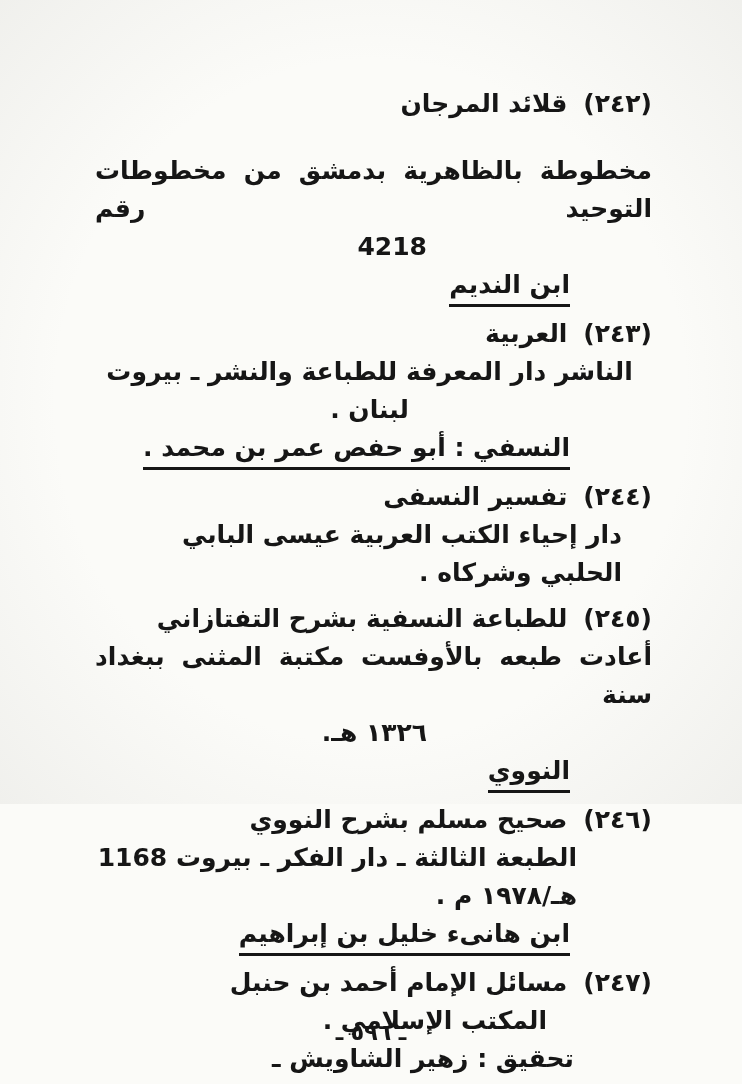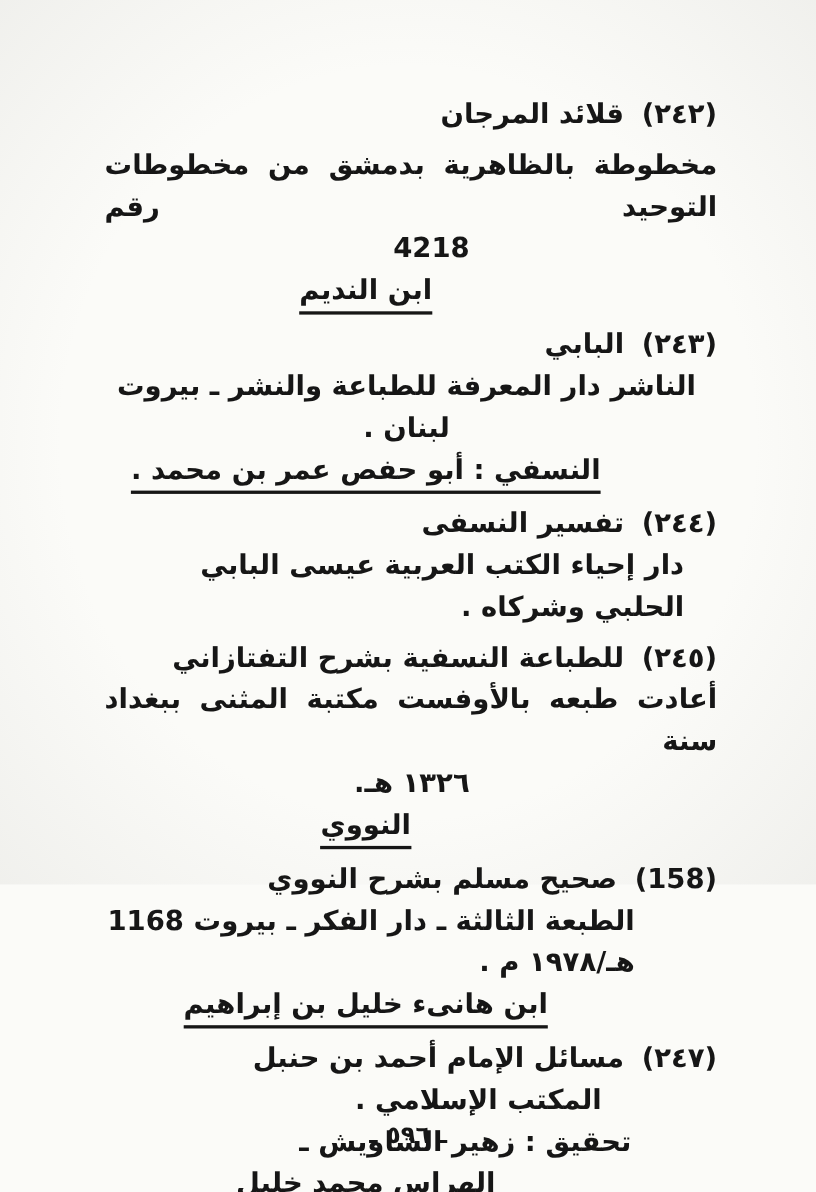--- a/index.html
+++ b/index.html
@@ -47,21 +47,21 @@
   }
   .deep{margin-right:225px;}
   .mr8{margin-right:8px;text-align:center;}
   .mr30{margin-right:30px;}
   .mr75{margin-right:75px;}
   .mr78{margin-right:78px;}
   .mr105{margin-right:105px;}
   .author-row{
     line-height:38px;
     min-height:38px;
-    text-align:center;
+    text-align:right;
     margin:0 82px 2px 0;
   }
   .author{
     display:inline-block;
     border-bottom:3px solid var(--ink);
     padding-bottom:4px;
     line-height:31px;
   }
   .footer{
     position:absolute;
@@ -75,29 +75,29 @@
   }
 </style>
 </head>
 <body>
 
 <div class="page">
 
   <div class="entry-head">
     <span class="num">(٢٤٢)</span><span class="title">قلائد المرجان</span>
   </div>
-  <div class="detail justify" style="margin-top:8px">مخطوطة بالظاهرية بدمشق من مخطوطات التوحيد رقم</div>
+  <div class="detail justify" style="margin-top:29px">مخطوطة بالظاهرية بدمشق من مخطوطات التوحيد رقم</div>
   <div class="detail deep">4218</div>
 
   <div class="author-row">
     <span class="author">ابن النديم</span>
   </div>
 
   <div class="entry-head">
-    <span class="num">(٢٤٣)</span><span class="title">البابي</span>
+    <span class="num">(٢٤٣)</span><span class="title">العربية</span>
   </div>
   <div class="detail mr8">الناشر دار المعرفة للطباعة والنشر ـ بيروت لبنان .</div>
 
   <div class="author-row">
     <span class="author">النسفي : أبو حفص عمر بن محمد .</span>
   </div>
 
   <div class="entry-head">
     <span class="num">(٢٤٤)</span><span class="title">تفسير النسفى</span>
   </div>
@@ -107,21 +107,21 @@
     <span class="num">(٢٤٥)</span><span class="title">للطباعة النسفية بشرح التفتازاني</span>
   </div>
   <div class="detail justify">أعادت طبعه بالأوفست مكتبة المثنى ببغداد سنة</div>
   <div class="detail deep">١٣٢٦ هـ.</div>
 
   <div class="author-row">
     <span class="author">النووي</span>
   </div>
 
   <div class="entry-head">
-    <span class="num">(158)</span><span class="title">صحيح مسلم بشرح النووي</span>
+    <span class="num">(٢٤٦)</span><span class="title">صحيح مسلم بشرح النووي</span>
   </div>
   <div class="detail mr75">الطبعة الثالثة ـ دار الفكر ـ بيروت 1168 هـ/١٩٧٨ م .</div>
 
   <div class="author-row">
     <span class="author">ابن هانىء خليل بن إبراهيم</span>
   </div>
 
   <div class="entry-head">
     <span class="num">(٢٤٧)</span><span class="title">مسائل الإمام أحمد بن حنبل</span>
   </div>

